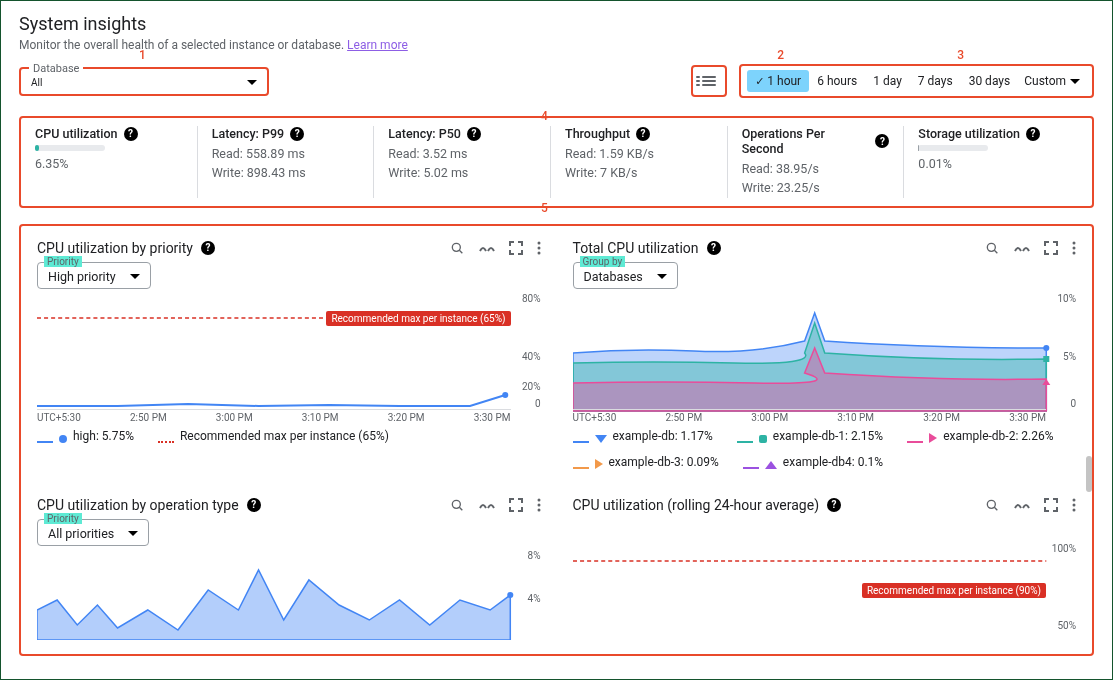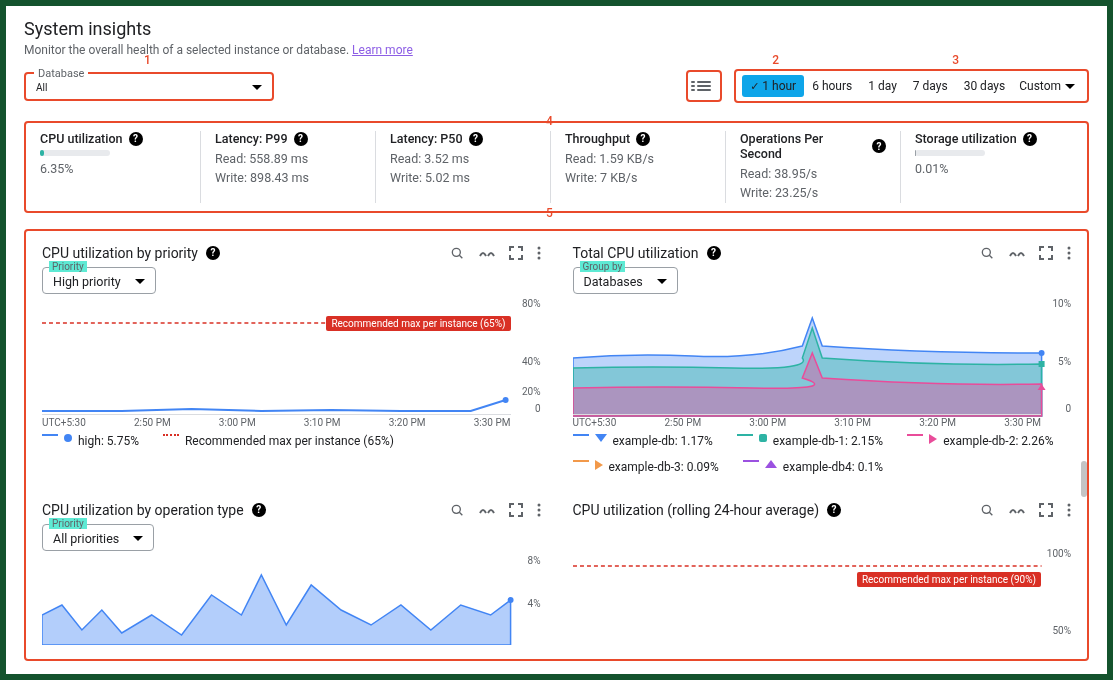--- a/index.html
+++ b/index.html
@@ -17,21 +17,21 @@
   *{box-sizing:border-box;}
   body{
     margin:0;
     font-family:Roboto,"Helvetica Neue",Arial,sans-serif;
     font-size:13px;
     color:var(--text);
     background:#fff;
     width:1113px;
   }
   .page{
-    border:6px solid #14532d;
+    border:1px solid #14532d;
     width:1113px;
     height:680px;
     padding:12px 18px;
     overflow:hidden;
     position:relative;
   }
   h1{font-size:18px;font-weight:400;margin:0 0 4px 0;}
   .subtitle{font-size:12px;color:var(--text-secondary);margin-bottom:12px;}
   .subtitle a{color:#8d5ee5;text-decoration:underline;}
   .marker{color:var(--hl);font-size:12px;font-weight:500;position:absolute;}
@@ -45,21 +45,21 @@
   .caret-down{width:0;height:0;border-left:5px solid transparent;border-right:5px solid transparent;border-top:5px solid #000;}
   
   .spacer{flex:1;}
   .list-toggle{width:36px;height:32px;display:flex;align-items:center;justify-content:center;}
   .list-icon{display:inline-block;line-height:0;}
   .list-icon span{display:block;width:14px;height:2px;background:#5f6368;margin:2px 0;border-radius:1px;position:relative;}
   .list-icon span::before{content:"";position:absolute;left:-6px;top:0;width:4px;height:2px;background:#5f6368;border-radius:1px;}
   
   .time-select{display:flex;align-items:center;font-size:12px;padding:4px 6px;}
   .time-select .opt{padding:4px 8px;cursor:pointer;border-radius:3px;}
-  .time-select .opt.sel{background:#0ea5e9;}
+  .time-select .opt.sel{background:#7dd3fc;}
   .time-select .opt.sel::before{content:"✓ ";font-size:11px;}
   .time-select .custom{display:flex;align-items:center;gap:4px;padding:4px 6px;}
   
   
   .metrics{display:flex;border:2px solid var(--hl);border-radius:4px;padding:8px 12px;gap:0;margin-bottom:16px;position:relative;}
   .metric{flex:1;border-left:1px solid #dadce0;padding:0 14px;font-size:12.5px;}
   .metric:first-child{border-left:none;padding-left:2px;}
   .metric .mt{display:flex;align-items:center;gap:6px;font-weight:500;margin-bottom:4px;}
   .metric .mv{color:var(--text-secondary);font-size:12.5px;line-height:1.5;}
   .help{display:inline-flex;width:14px;height:14px;border-radius:50%;background:#000;color:#fff;align-items:center;justify-content:center;font-size:10px;font-weight:700;}
@@ -78,21 +78,21 @@
   .mini-select{display:inline-flex;border:1px solid #9aa0a6;border-radius:4px;padding:6px 10px 4px;position:relative;align-items:center;gap:14px;font-size:12.5px;margin-bottom:4px;}
   .mini-select .ms-lbl{position:absolute;top:-7px;left:6px;background:#5eead4;font-size:10px;color:#5f6368;padding:0 3px;}
   
   .plot{position:relative;height:130px;font-size:10px;color:#5f6368;}
   .plot.short{height:90px;}
   .plot svg{position:absolute;inset:0;width:100%;height:100%;}
   .ylabel{position:absolute;right:0;font-size:10px;color:#5f6368;}
   .xaxis{position:absolute;bottom:0;left:0;right:30px;display:flex;justify-content:space-between;border-top:1px solid #dadce0;padding-top:2px;}
   .threshold-badge{position:absolute;right:30px;background:#d93025;color:#fff;font-size:10px;padding:2px 5px;border-radius:2px;}
   .legend{display:flex;flex-wrap:wrap;gap:12px 24px;font-size:12px;margin-top:6px;align-items:center;}
-  .leg-item{display:flex;align-items:flex-start;gap:6px;}
+  .leg-item{display:flex;align-items:flex-end;gap:6px;}
   .swatch{width:12px;height:3px;border-radius:2px;}
   .swatch.dot{width:8px;height:8px;border-radius:50%;}
   .swatch-line{width:16px;height:0;border-top:2px solid;}
   .swatch-line.dashed{border-top-style:dotted;}
   .tri{width:0;height:0;border-left:6px solid transparent;border-right:6px solid transparent;}
   
   .scroll-thumb{position:absolute;right:0;width:6px;height:36px;background:#c4c4c4;border-radius:3px;}
 </style>
 </head>
 <body>
@@ -429,19 +429,19 @@
                 </svg>
               </span>
           </div>
         </div>
         <div class="plot short" style="margin-top:30px;">
           <span class="ylabel" style="top:0;">100%</span>
           <span class="ylabel" style="bottom:2px;">50%</span>
           <svg viewBox="0 0 500 90" preserveAspectRatio="none">
             <line x1="0" y1="18" x2="470" y2="18" stroke="#d93025" stroke-width="1.5" stroke-dasharray="4 3"></line>
           </svg>
-          <div class="threshold-badge" style="top:24px;">Recommended max per instance (90%)</div>
+          <div class="threshold-badge" style="top:40px;">Recommended max per instance (90%)</div>
         </div>
       </div>
 
     </div>
   </div>
 </div>
 
 </body></html>

